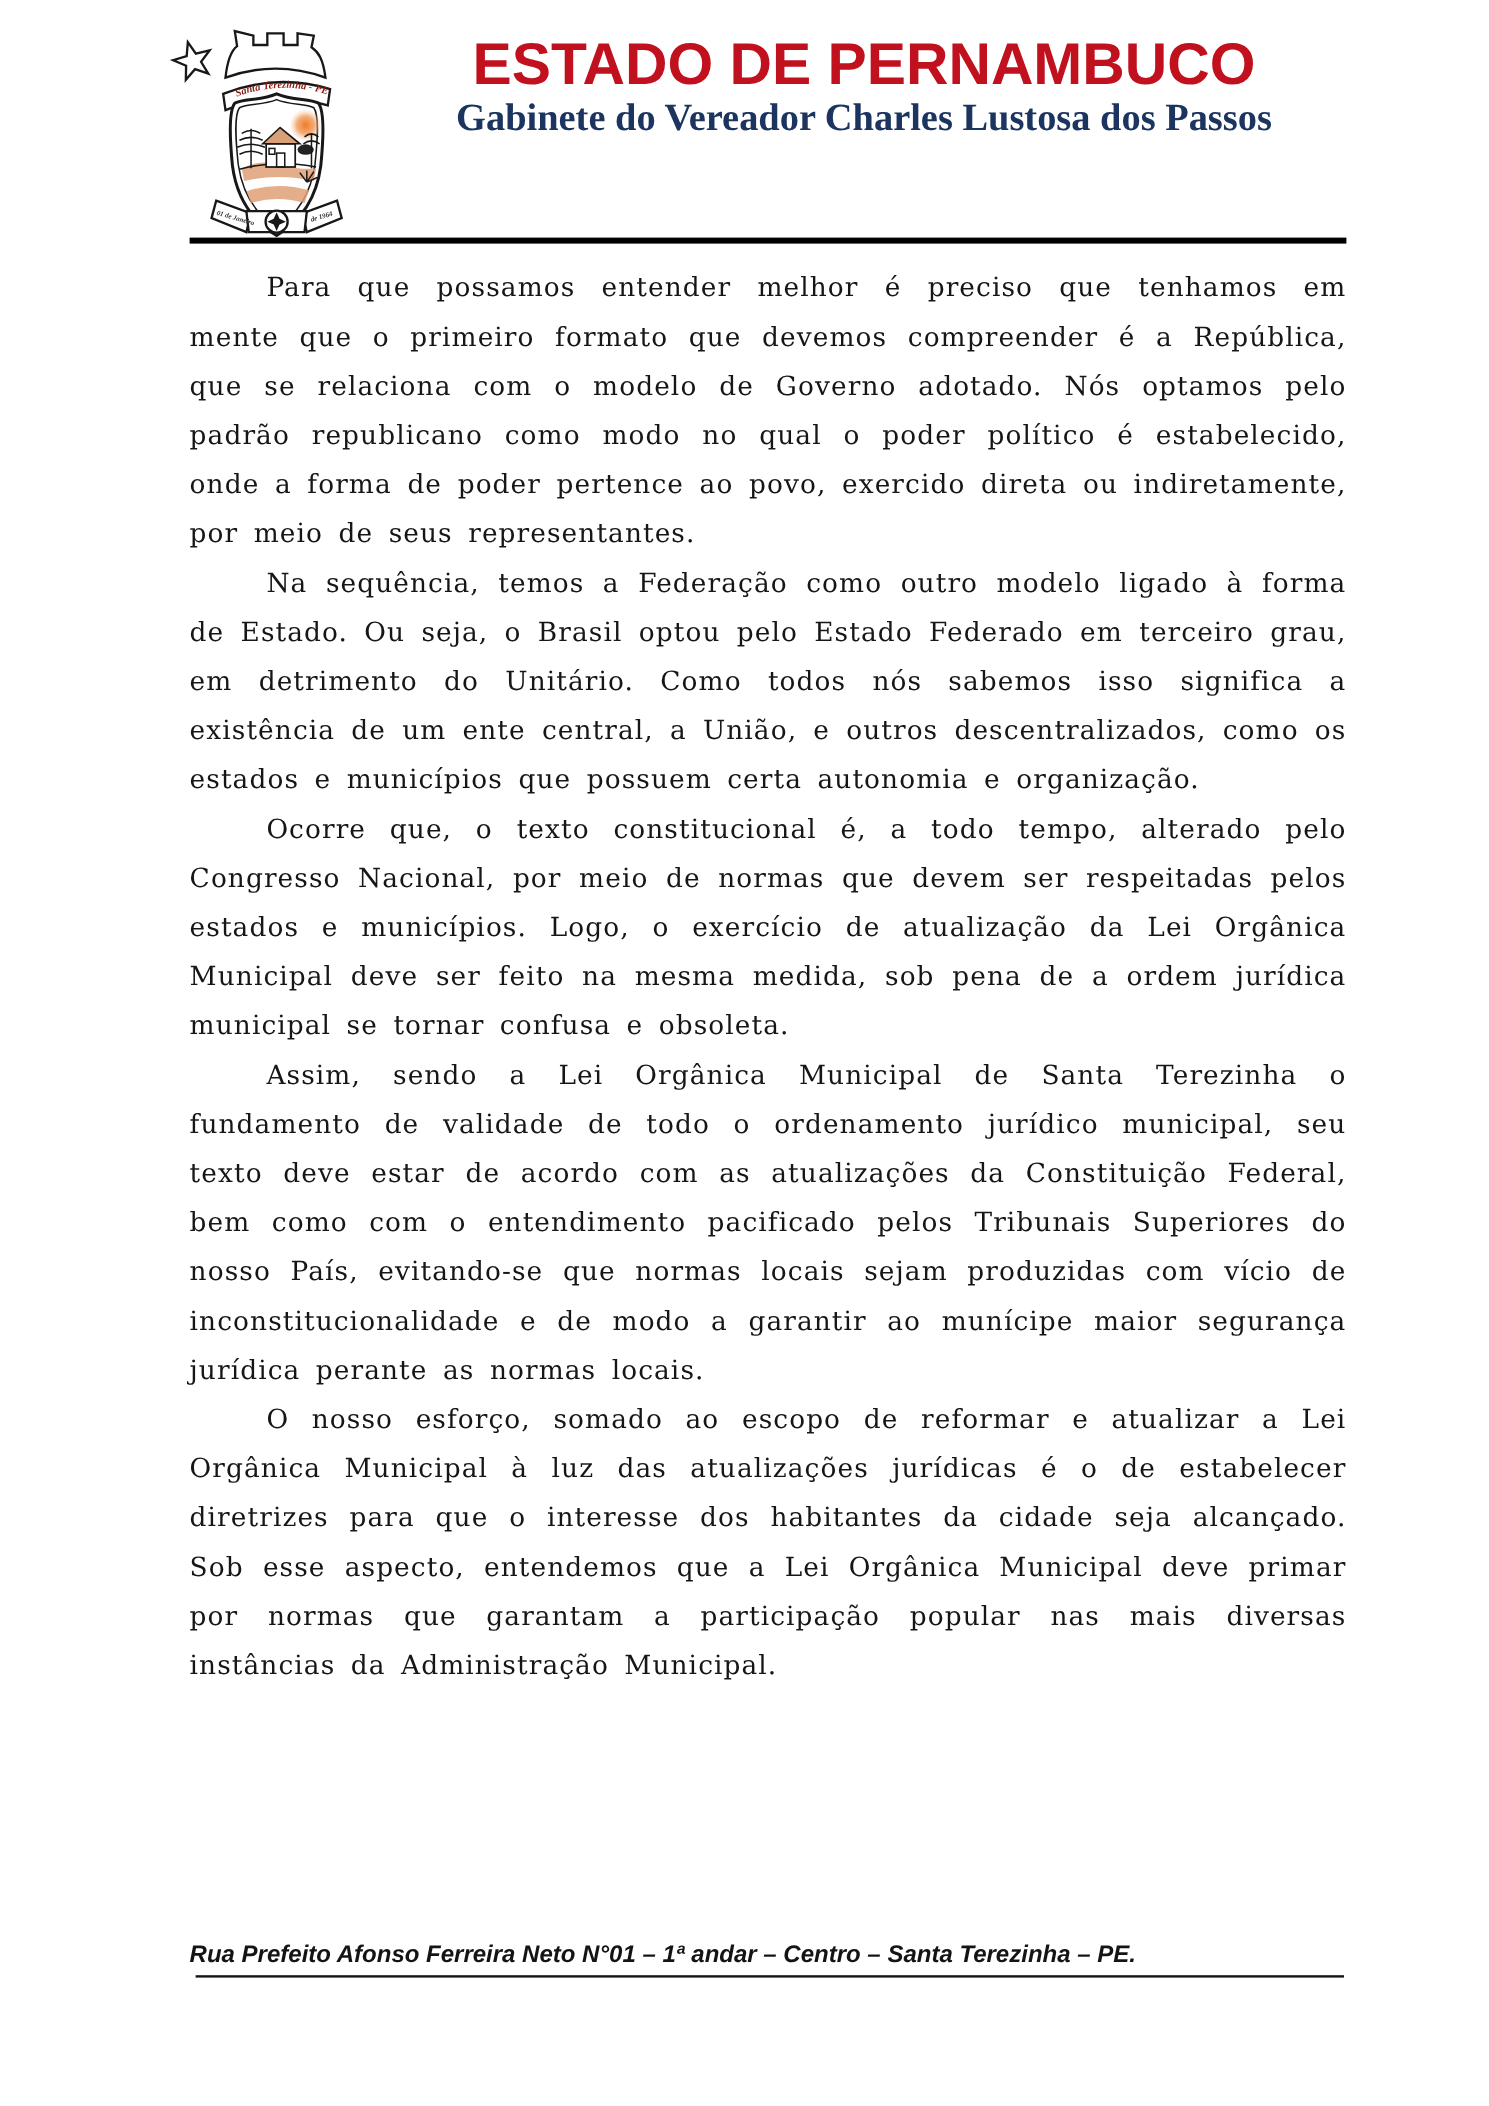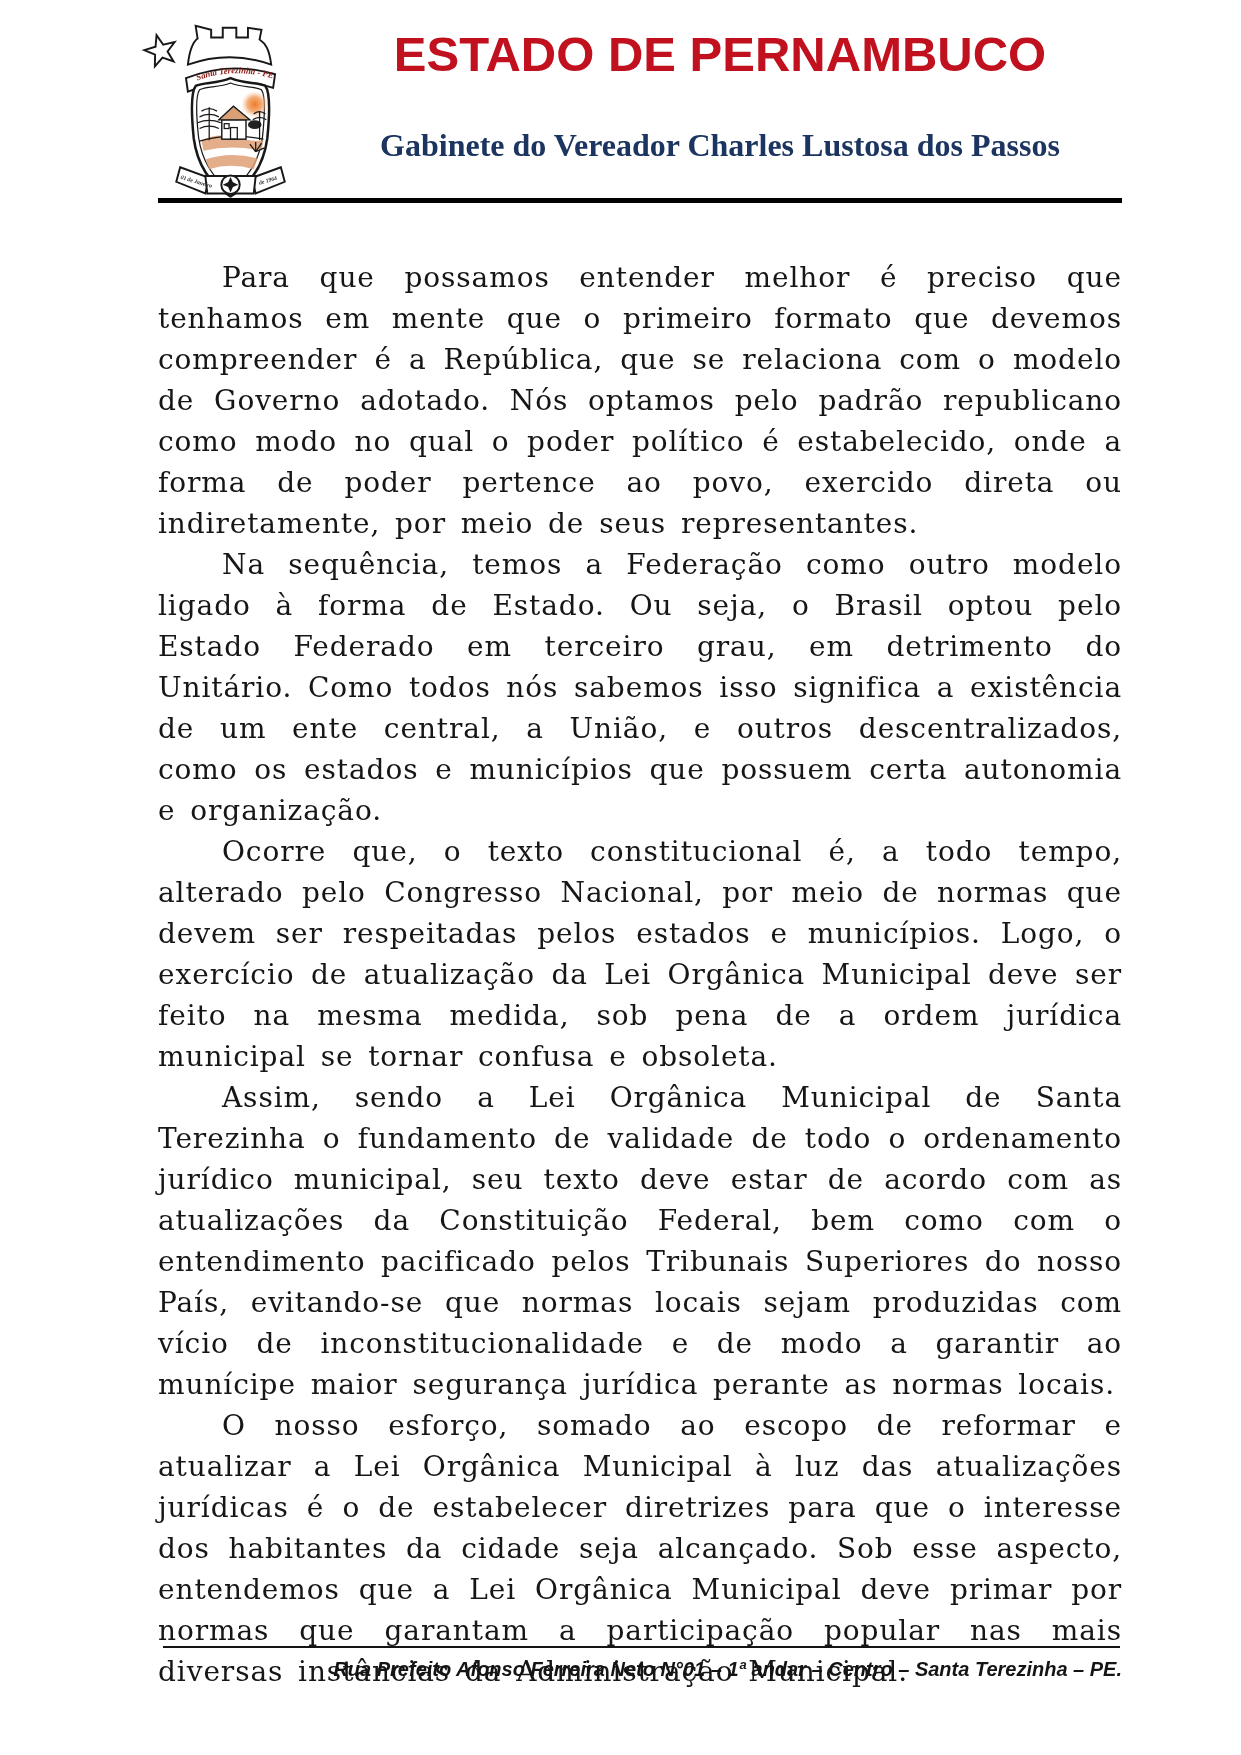--- a/index.html
+++ b/index.html
@@ -35,40 +35,40 @@
     font-family:"Liberation Serif",serif;font-weight:700;
     font-size:39px;line-height:42px;color:var(--navy);
   }
   .h-line3{
     font-family:"Liberation Sans",sans-serif;font-weight:800;
     font-size:45px;line-height:44px;color:var(--red);
   }
   .h-line3 > span{display:inline-block;transform:scaleX(.88);transform-origin:center;}
   .h-line4{
     font-family:"Liberation Serif",serif;font-weight:700;
-    font-size:32px;line-height:34px;color:var(--navy);margin-top:48px;
+    font-size:32px;line-height:34px;color:var(--navy);
   }
   .top-rule{
     position:absolute;left:158px;top:198px;width:964px;height:5px;
     background:#000;
   }
   
   .doc-body{
     position:absolute;left:158px;top:220px;width:964px;
-    font-size:28px;line-height:41px;color:var(--ink);
-    text-align:justify;letter-spacing:.9px;word-spacing:5px;margin-top:37px;
+    font-size:22px;line-height:41px;color:var(--ink);
+    text-align:justify;letter-spacing:.9px;word-spacing:5px;
   }
   .doc-body p{margin:0;text-indent:64px;}
   
   .footer-divider{
     position:absolute;left:163px;top:1646px;width:957px;height:0;
     border-top:2px solid #141414;
   }
   .doc-footer{
-    position:absolute;left:158px;top:1656px;width:964px;text-align:right;
+    position:absolute;left:158px;top:1616px;width:964px;text-align:left;
     font-family:"Liberation Sans",sans-serif;font-style:italic;
   }
   .footer-address{font-size:20px;font-weight:700;color:#141414;line-height:27px;}
   .footer-contact{font-size:18px;font-weight:400;color:var(--footer-blue);line-height:25px;}
 </style>
 </head>
 <body>
 
 <div class="page" style="--red: #C1101E; --navy: #1C3560; --footer-blue: #2626CC; --ink: #161616; --sand: #DFA077; --sun: #EE8038; --crest-red: #8A1A12;">
 

